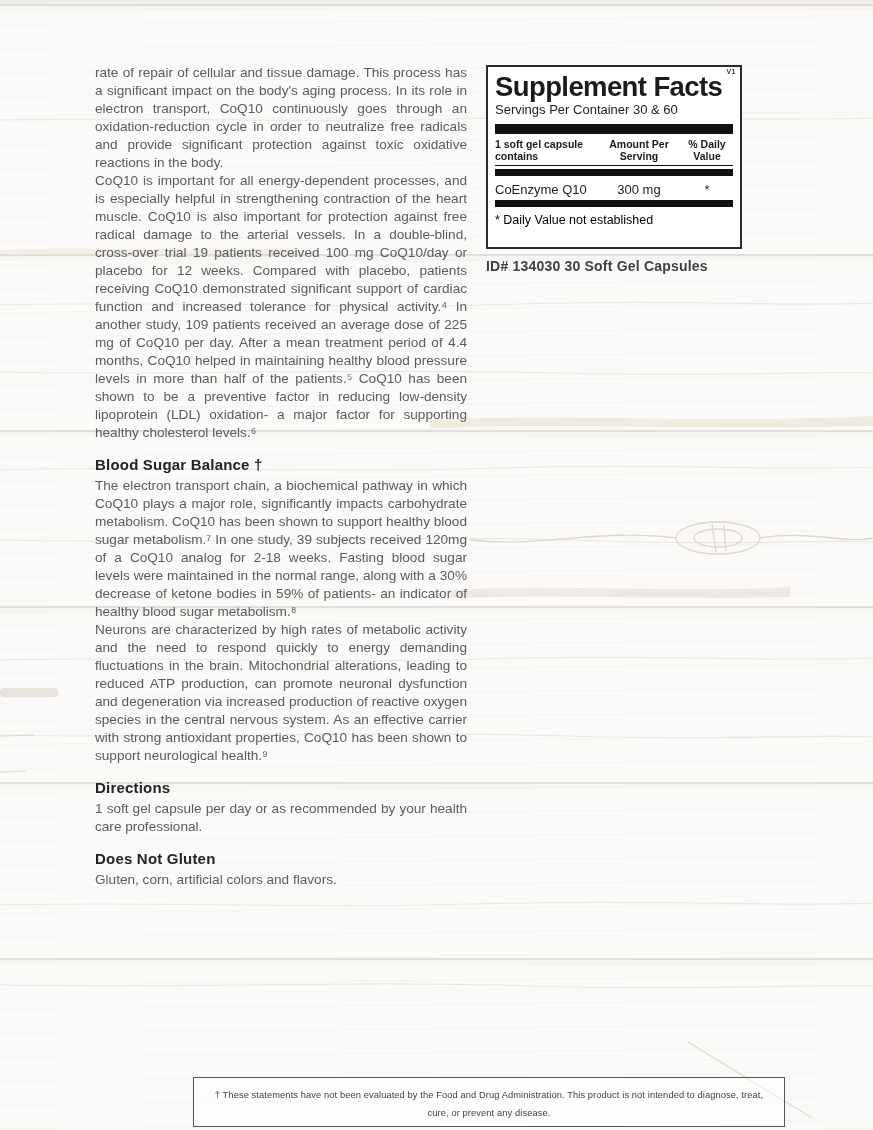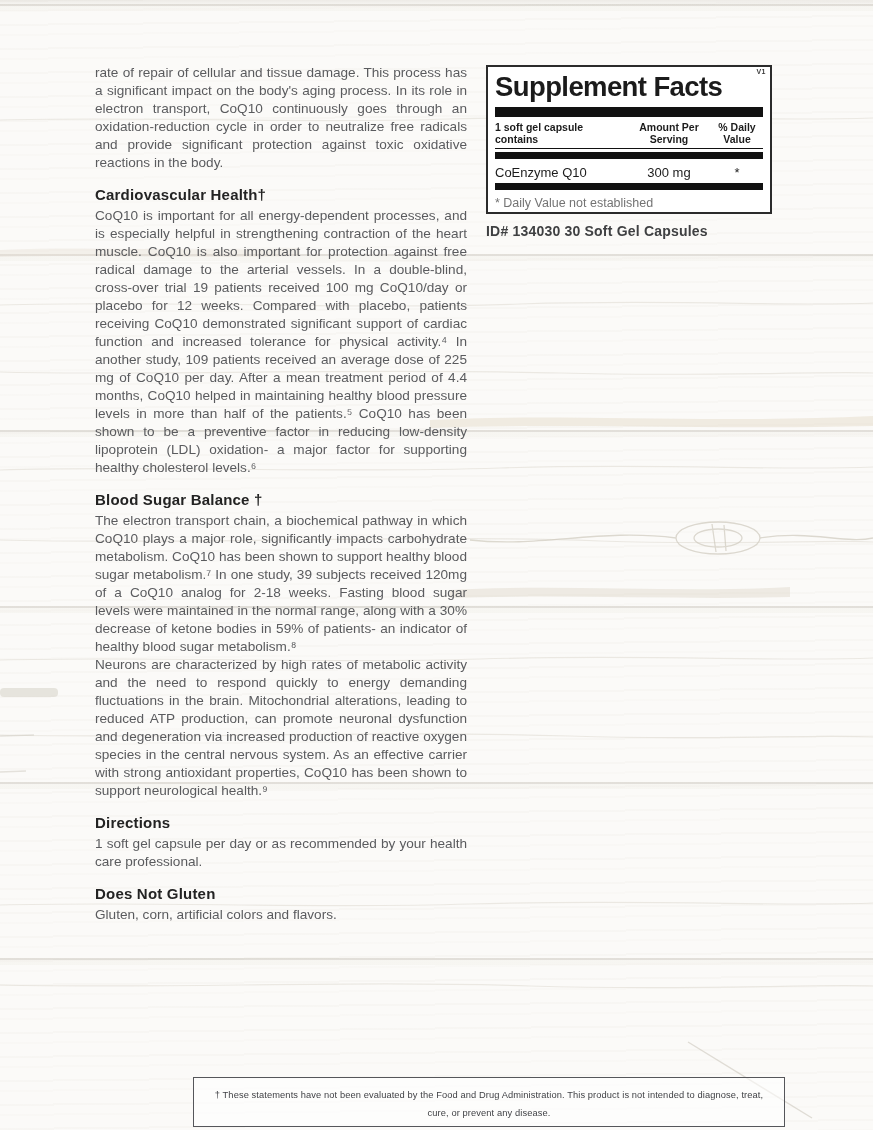--- a/index.html
+++ b/index.html
@@ -58,24 +58,24 @@
     line-height: 18px;
     font-weight: 700;
     letter-spacing: 0.2px;
     color: #232323;
   }
 
   
   .facts-col { position: absolute; left: 448px; top: 65px; width: 294px; }
   .facts-panel {
     position: relative;
-    width: 286px;
+    width: 256px;
     background: #ffffff;
     border: 2px solid #2b2b2b;
-    padding: 3px 7px 0 7px;
+    padding: 3px 7px 18px 7px;
     color: #1c1c1c;
   }
   .version-label {
     position: absolute;
     top: 1px;
     right: 4px;
     font-size: 7px;
     font-weight: 700;
     letter-spacing: 0.5px;
     color: #3a3a3a;
@@ -100,21 +100,21 @@
   }
   .fh-contains { flex: 1; font-size: 10.5px; font-weight: 700; line-height: 12px; }
   .fh-amount { width: 84px; font-size: 10.5px; font-weight: 700; line-height: 12px; text-align: center; }
   .fh-dv { width: 52px; font-size: 10.5px; font-weight: 700; line-height: 12px; text-align: center; }
   .facts-row { padding-top: 3px; }
   .facts-row .row-main { display: flex; align-items: flex-start; }
   .nutrient-name { flex: 1; font-size: 13px; line-height: 15px; }
   .nutrient-amount { width: 84px; font-size: 13px; line-height: 15px; text-align: center; }
   .nutrient-dv { width: 52px; font-size: 13px; line-height: 15px; text-align: center; }
   .nutrient-detail { font-size: 13px; line-height: 15px; margin-top: 1px; }
-  .facts-footnote { font-size: 12.5px; line-height: 15px; padding: 3px 0 1px 0; color: #737373; }
+  .facts-footnote { font-size: 12.5px; line-height: 15px; padding: 3px 0 1px 0; color: #000000; }
 
   .id-line {
     margin-top: 9px;
     font-size: 14px;
     font-weight: 700;
     letter-spacing: 0.2px;
     color: #3f4042;
   }
 
   
@@ -169,39 +169,39 @@
     <path d="M0,736 L34,735 M0,772 L26,771" stroke="#d5d1c8" stroke-width="1.5" opacity="0.6"></path>
 
     <path d="M688,1042 L812,1118" stroke="#cdc8be" stroke-width="1.4" opacity="0.6"></path>
   </svg>
 
   <div class="content">
 
     <div class="article-col">
       <p class="body">rate of repair of cellular and tissue damage. This process has a significant impact on the body's aging process. In its role in electron transport, CoQ10 continuously goes through an oxidation-reduction cycle in order to neutralize free radicals and provide significant protection against toxic oxidative reactions in the body.</p>
 
-      <h3>Cardiovascular Health†</h3>
       <p class="body">CoQ10 is important for all energy-dependent processes, and is especially helpful in strengthening contraction of the heart muscle. CoQ10 is also important for protection against free radical damage to the arterial vessels. In a double-blind, cross-over trial 19 patients received 100 mg CoQ10/day or placebo for 12 weeks. Compared with placebo, patients receiving CoQ10 demonstrated significant support of cardiac function and increased tolerance for physical activity.⁴ In another study, 109 patients received an average dose of 225 mg of CoQ10 per day. After a mean treatment period of 4.4 months, CoQ10 helped in maintaining healthy blood pressure levels in more than half of the patients.⁵ CoQ10 has been shown to be a preventive factor in reducing low-density lipoprotein (LDL) oxidation- a major factor for supporting healthy cholesterol levels.⁶</p>
 
       <h3>Blood Sugar Balance †</h3>
       <p class="body">The electron transport chain, a biochemical pathway in which CoQ10 plays a major role, significantly impacts carbohydrate metabolism. CoQ10 has been shown to support healthy blood sugar metabolism.⁷ In one study, 39 subjects received 120mg of a CoQ10 analog for 2-18 weeks. Fasting blood sugar levels were maintained in the normal range, along with a 30% decrease of ketone bodies in 59% of patients- an indicator of healthy blood sugar metabolism.⁸</p>
 
       <p class="body">Neurons are characterized by high rates of metabolic activity and the need to respond quickly to energy demanding fluctuations in the brain. Mitochondrial alterations, leading to reduced ATP production, can promote neuronal dysfunction and degeneration via increased production of reactive oxygen species in the central nervous system. As an effective carrier with strong antioxidant properties, CoQ10 has been shown to support neurological health.⁹</p>
 
       <h3>Directions</h3>
       <p class="body">1 soft gel capsule per day or as recommended by your health care professional.</p>
 
       <h3>Does Not Gluten</h3>
       <p class="body">Gluten, corn, artificial colors and flavors.</p>
     </div>
 
     <div class="facts-col">
       <div class="facts-panel">
         <div class="version-label">V1</div>
         <div class="facts-title">Supplement Facts</div>
+        <div class="serving-line">Servings Per Container 30 &amp; 60</div>
 
         <div class="bar-thick"></div>
 
         <div class="facts-header">
           <div class="fh-contains">1 soft gel capsule contains</div>
           <div class="fh-amount">Amount Per Serving</div>
           <div class="fh-dv">% Daily Value</div>
         </div>
 
 

